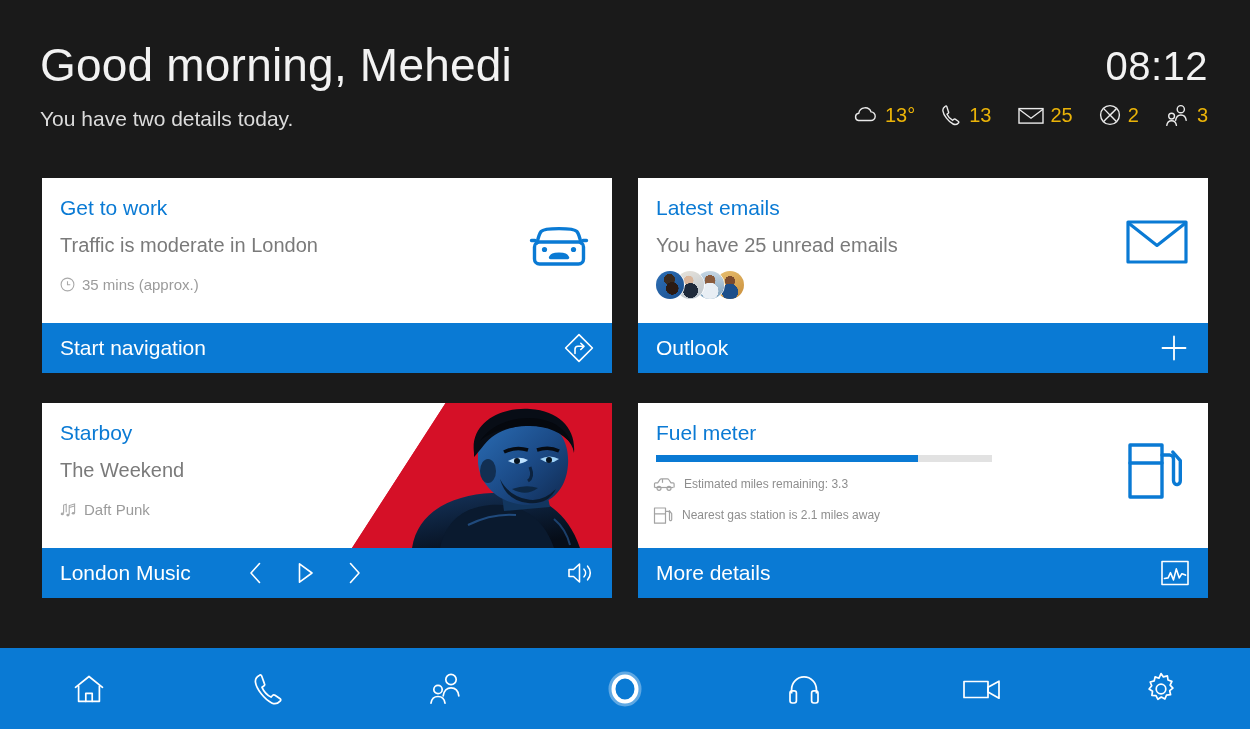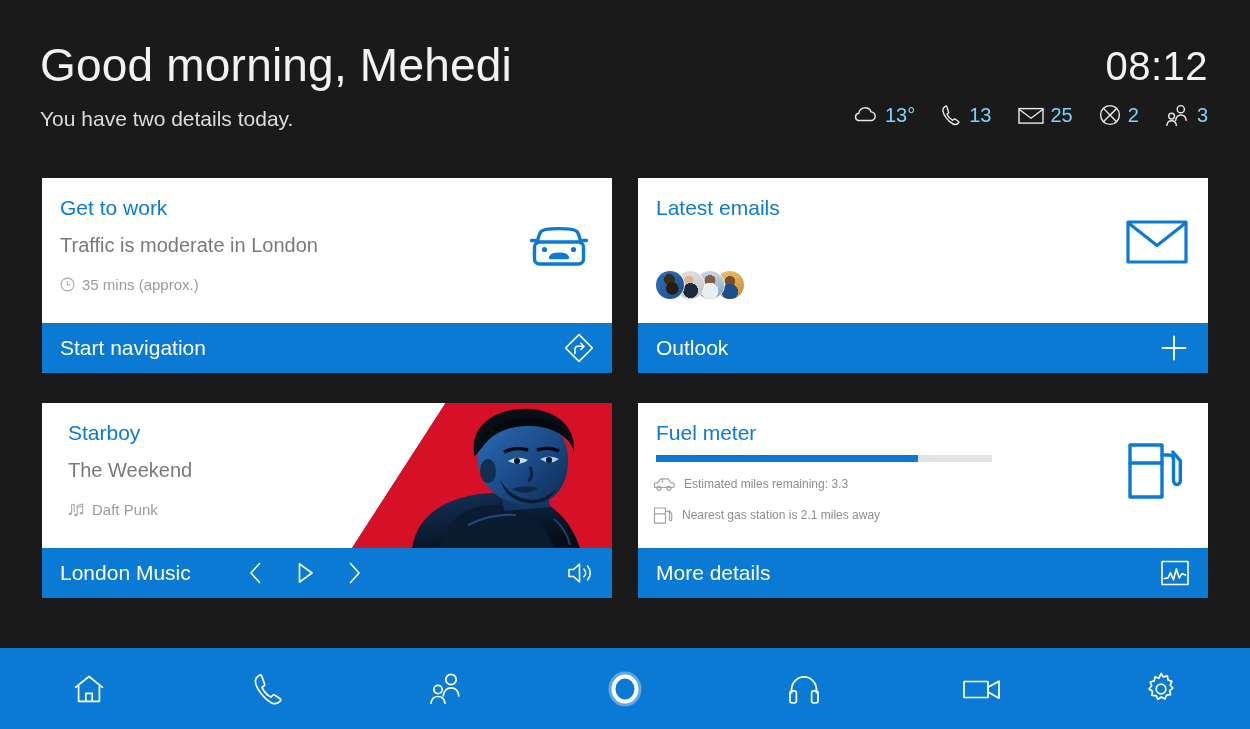--- a/index.html
+++ b/index.html
@@ -24,35 +24,35 @@
   }
   .clock {
     position:absolute; right:42px; top:44px;
     font-size:40px; font-weight:300; color:#f2f2f2; letter-spacing:0.5px;
   }
   .statusbar {
     position:absolute; right:42px; top:104px;
     display:flex; align-items:center; gap:26px;
   }
   .status-item { display:flex; align-items:center; gap:7px; }
-  .status-item .sval { font-size:20px; color:#7dd3fc; font-weight:400; line-height:1; }
+  .status-item .sval { font-size:20px; color:#eab308; font-weight:400; line-height:1; }
   .status-item svg { display:block; }
 
   
   .grid {
     position:absolute; left:42px; top:178px;
     width:1166px; height:420px;
   }
   .card {
     position:absolute; width:570px; height:195px;
     background:#ffffff; overflow:hidden;
   }
   .card.c1 { left:0;   top:0; }
   .card.c2 { left:596px; top:0; }
-  .card.c3 { left:0;   top:225px;padding-left:8px; }
+  .card.c3 { left:0;   top:225px; }
   .card.c4 { left:596px; top:225px; }
 
   .card-body { position:relative; width:100%; height:145px; overflow:hidden; }
   .card-title {
     position:absolute; left:18px; top:18px;
     font-size:21px; color:#0a7ad4; font-weight:400;
   }
   .card-sub {
     position:absolute; left:18px; top:56px;
     font-size:20px; color:#7a7a7a; font-weight:400;
@@ -224,20 +224,21 @@
             <path d="M11 20.5v-4.2a3 3 0 0 1 3-3h5.2" stroke-linecap="round"></path>
             <path d="M16.8 10.3 20 13.4l-3.2 3.1" stroke-linecap="round"></path>
           </svg>
         </span>
       </div>
     </div>
 
     <div class="card c2">
       <div class="card-body">
         <div class="card-title">Latest emails</div>
+        <div class="card-sub">You have 25 unread emails</div>
         <div class="avatars">
           <div class="avatar" style="left:0px;z-index:4">
             <i style="background:
                radial-gradient(circle at 58% 62%, #2b1a12 0 26%, transparent 27%),
                radial-gradient(circle at 48% 30%, #3a2a1e 0 22%, transparent 23%),
                linear-gradient(135deg,#2d6fb5,#1b4f8e)"></i>
           </div>
           <div class="avatar" style="left:20px;z-index:3">
             <i style="background:
                radial-gradient(circle at 52% 70%, #1f2a3a 0 30%, transparent 31%),

